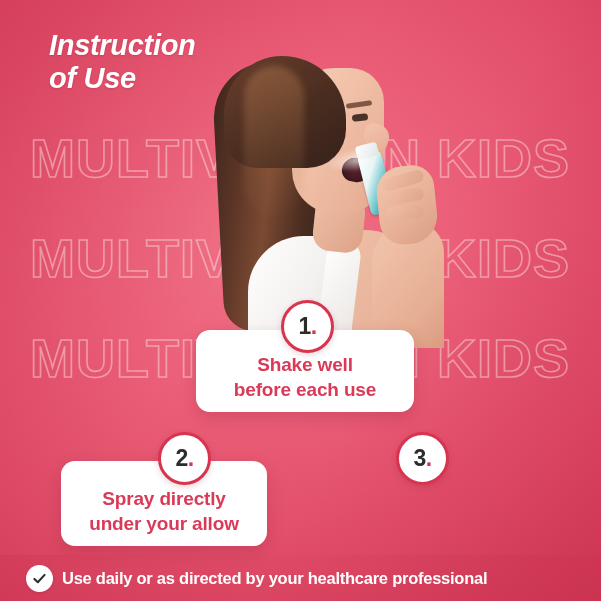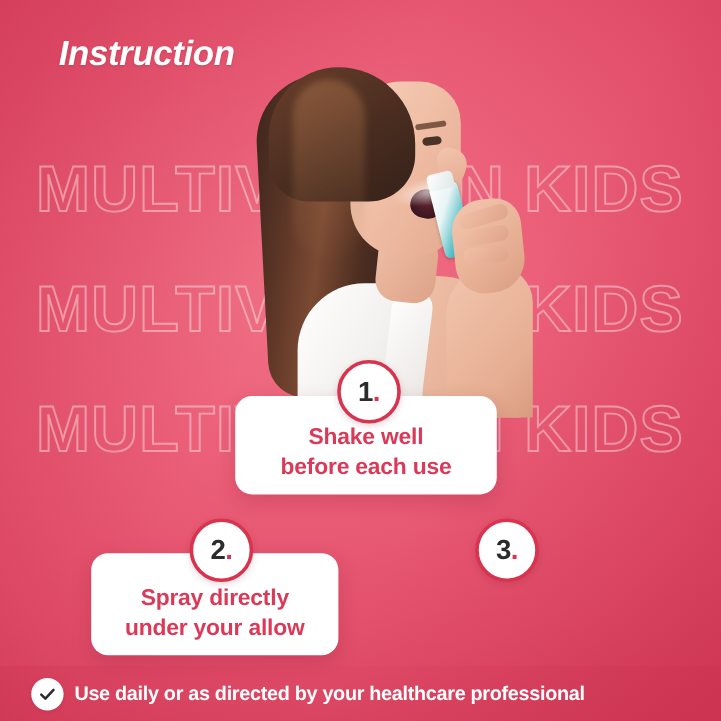--- a/index.html
+++ b/index.html
@@ -274,21 +274,21 @@
     font-weight: 700;
     line-height: 1.30;
     text-align: center;
     padding: 0 10px;
     letter-spacing: -0.15px;
   }
   .card-text .l { display: block; }
 
   #card-1 { left: 196px; top: 330px; width: 218px; height: 82px; }
   #card-1 .card-text { padding-top: 14px; }
-  #card-2 { left: 76px;  top: 461px; width: 206px; height: 85px; }
+  #card-2 { left: 61px;  top: 461px; width: 206px; height: 85px; }
   #card-2 .card-text { padding-top: 16px; }
   #card-3 { left: 315px; top: 461px; width: 210px; height: 85px; }
   #card-3 .card-text { padding-top: 16px; }
 
   .badge {
     position: absolute;
     width: 47px;
     height: 47px;
     border-radius: 50%;
     background: #ffffff;
@@ -379,20 +379,21 @@
     <div class="bottle"></div>
     <div class="nozzle"></div>
     <div class="hand"></div>
     <div class="finger f1"></div>
     <div class="finger f2"></div>
     <div class="finger f3"></div>
   </div>
 
   <div class="title">
     <span class="title-line">Instruction</span>
+    <span class="title-line">of Use</span>
   </div>
 
   <div class="badge" id="badge-1">
     <span class="badge-label"><span>1</span><span class="dot">.</span></span>
   </div>
   <div class="card" id="card-1">
     <div class="card-text">
       <span class="l">Shake well</span>
       <span class="l">before each use</span>
     </div>

